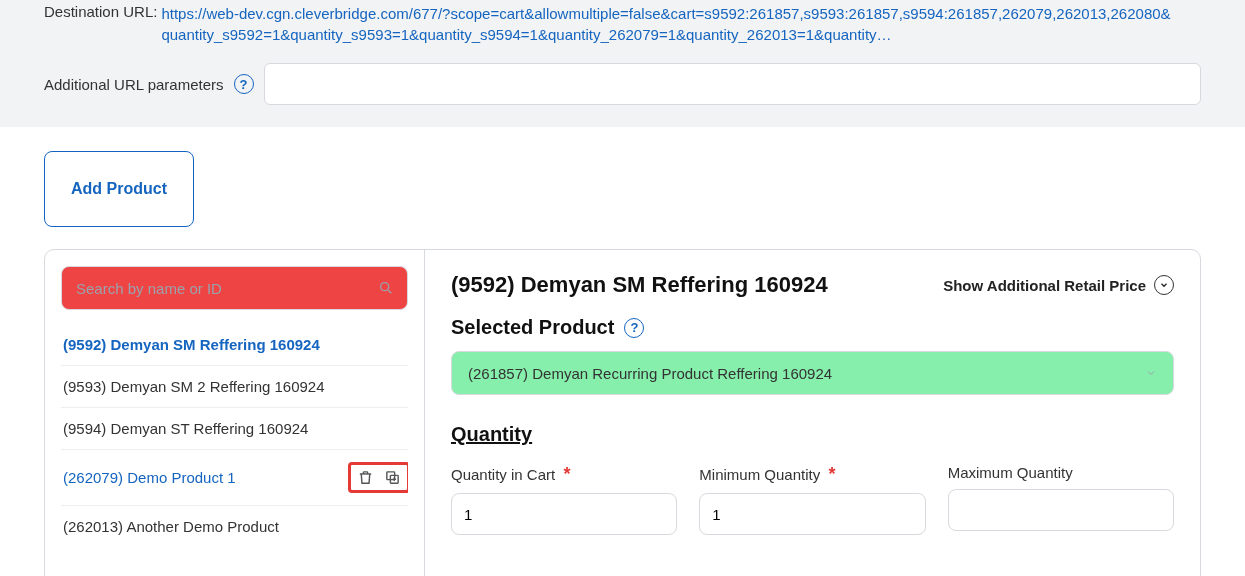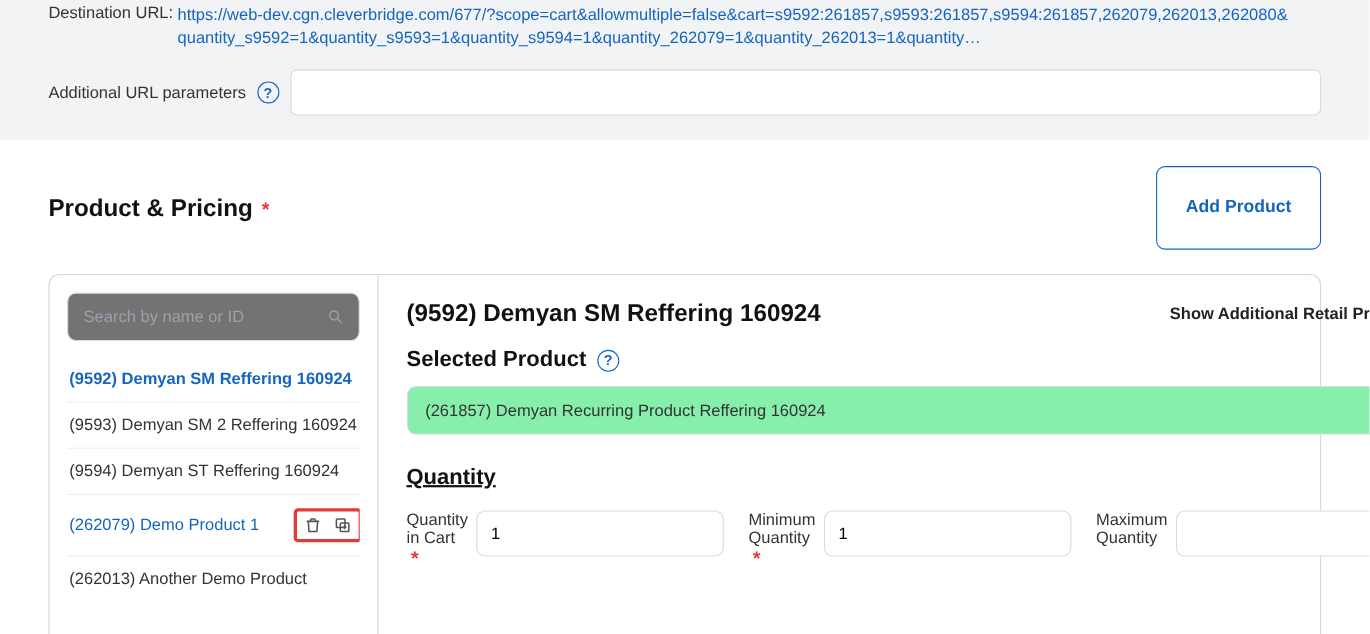--- a/index.html
+++ b/index.html
@@ -113,21 +113,21 @@
     }
     .search-wrap {
       position: relative;
       margin-bottom: 14px;
     }
     .search-input {
       width: 100%;
       height: 44px;
       border: 1px solid #d6d9dd;
       border-radius: 8px;
-      background: #737373;
+      background: #ef4444;
       padding: 0 40px 0 14px;
       font-size: 15px;
       outline: none;
     }
     .search-input::placeholder { color: #9aa2ad; }
     .search-icon {
       position: absolute;
       right: 14px;
       top: 50%;
       transform: translateY(-50%);
@@ -238,20 +238,21 @@
       margin-bottom: 18px;
       text-decoration: underline;
     }
     .qty-row {
       display: flex;
       gap: 22px;
     }
     .qty-field {
       flex: 1;
       display: flex;
+      flex-direction: column;
       gap: 8px;
     }
     .qty-label {
       font-size: 15px;
       color: #333;
     }
     .qty-input {
       height: 42px;
       border: 1px solid #d6d9dd;
       border-radius: 8px;
@@ -276,24 +277,20 @@
   </div>
   <div class="addl-row">
     <span class="addl-label">Additional URL parameters</span>
     <span class="help-circle">?</span>
     <input class="addl-input" value="" style="">
   </div>
 </div>
 
 <div class="content">
   <div class="section-header">
-    <div>
-      <span class="section-title">Product &amp; Pricing</span>
-      <span class="req-asterisk">*</span>
-    </div>
     <button class="add-product-btn">Add Product</button>
   </div>
 
   <div class="panel">
 
     <div class="left-col">
       <div class="search-wrap">
         <input class="search-input" placeholder="Search by name or ID" style="">
         <span class="search-icon">
           <svg viewBox="0 0 24 24" fill="none" stroke="currentColor" stroke-width="2">

